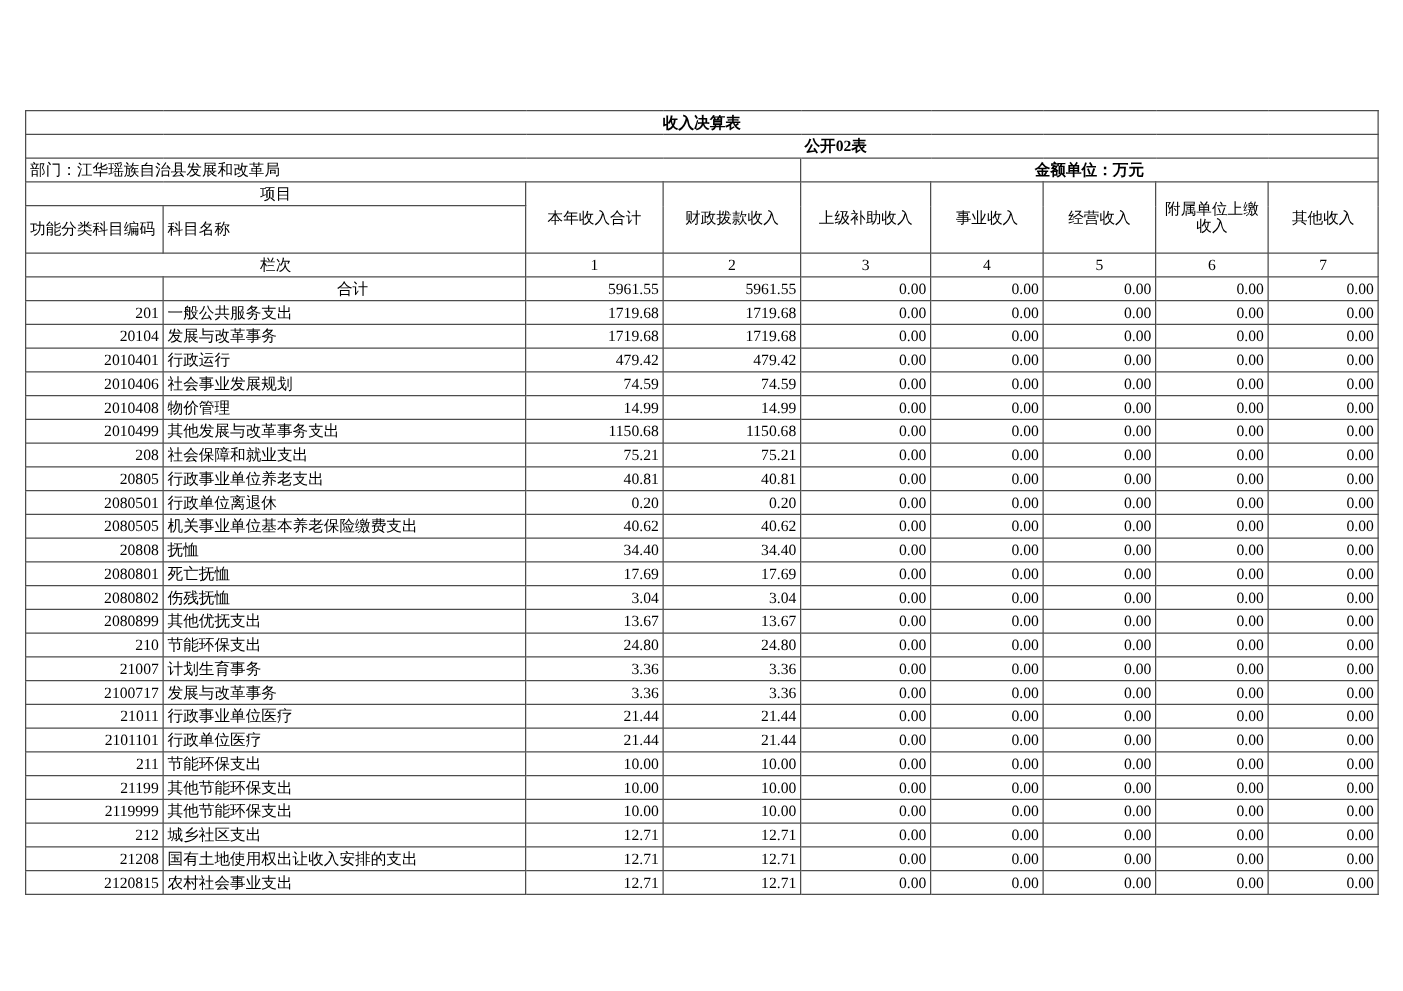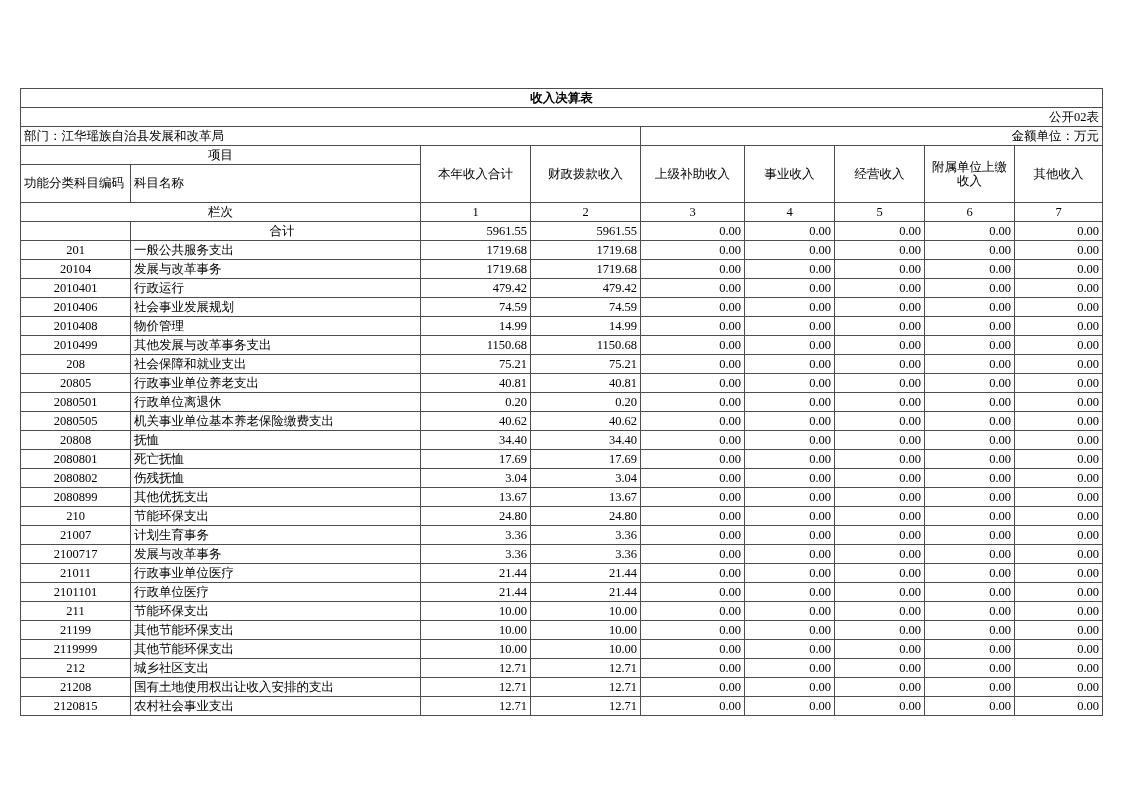--- a/index.html
+++ b/index.html
@@ -37,37 +37,37 @@
     background: #ffffff;
   }
   .title-cell {
     text-align: center;
     font-weight: bold;
     font-size: 15px;
     height: 26px;
     margin-left: 34px;
   }
   .pub-cell {
-    text-align: right;
-    font-weight: normal;
+    font-weight: bold;
     font-size: 14px;
     height: 24px;
     padding-right: 6px;
   }
   .dept-cell {
     text-align: left;
     font-size: 13px;
     height: 22px;
     padding-left: 6px;
   }
   .unit-cell {
-    text-align: right;
+    text-align: center;
     font-size: 13px;
     height: 22px;
     padding-right: 6px;
+    font-weight: bold;
   }
   .hdr {
     text-align: left;
     font-size: 13px;
   }
   .hdr-item {
     text-align: center;
     font-size: 13px;
     height: 20px;
   }
@@ -81,21 +81,21 @@
     font-size: 12.5px;
     height: 20px;
   }
   .lanci {
     text-align: center;
     font-size: 13px;
     height: 20px;
     margin-left: 29px;
   }
   .code {
-    text-align: center;
+    text-align: right;
     padding-left: 5px;
   }
   .name {
     text-align: left;
     padding-left: 10px;
   }
   .name.indent1 { }
   .num {
     text-align: right;
     padding-right: 5px;

